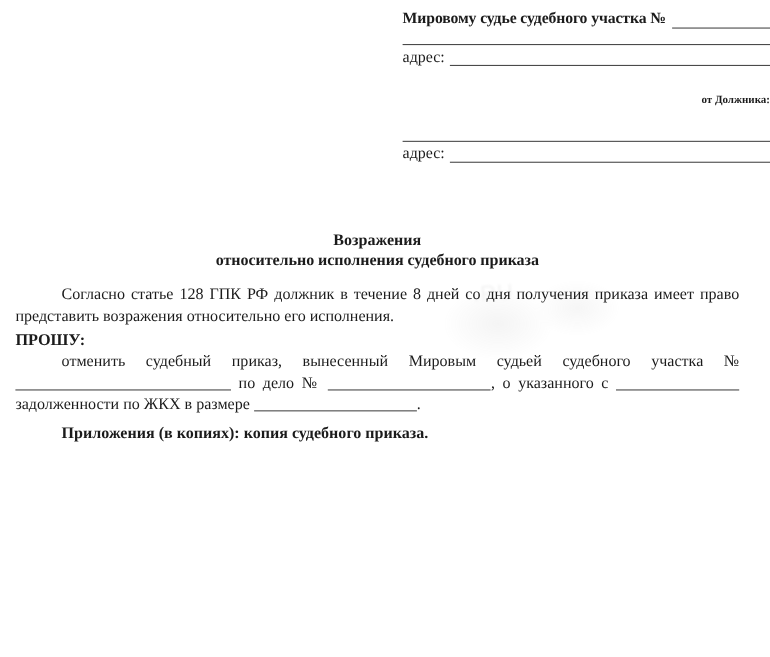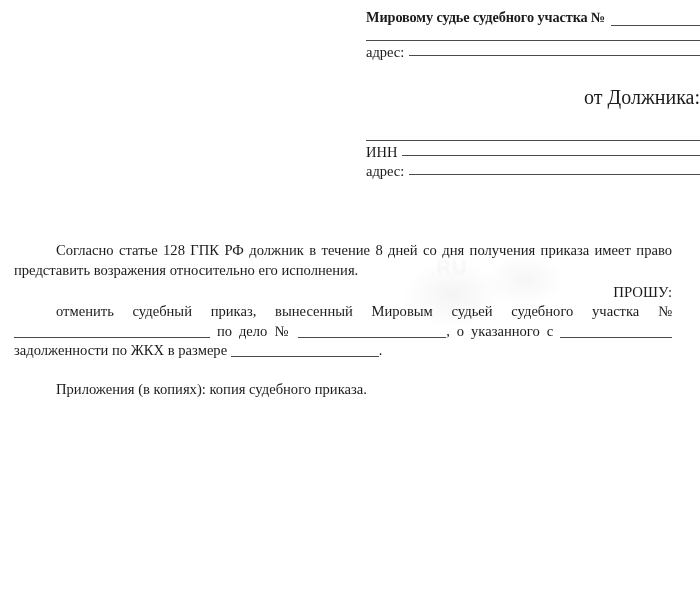--- a/index.html
+++ b/index.html
@@ -68,35 +68,35 @@
     font-size: 14.5px;
     line-height: 17px;
     white-space: nowrap;
   }
   .hdr-title {
     font-weight: bold;
     font-size: 14.3px;
     letter-spacing: -0.1px;
   }
   .hdr-bold-right {
-    font-weight: normal;
-    font-size: 20px;
+    font-weight: bold;
+    font-size: 10px;
     text-align: right;
     display: block;
   }
   .rule {
     border-bottom: 1px solid #4a4a4a;
     flex: 1 1 auto;
     height: 11px;
   }
   .gap6 { width: 6px; flex: 0 0 6px; }
 
   .hdr-row {
     display: flex;
-    align-items: flex-start;
+    align-items: flex-end;
     margin-top: 3px;
   }
   .lbl {
     font-size: 14.5px;
     line-height: 16px;
     flex: 0 0 auto;
     padding-right: 5px;
   }
   .spacer-sm { height: 8px; }
   .spacer-md { height: 17px; }
@@ -132,31 +132,32 @@
     border-bottom: 1px solid #4a4a4a;
     vertical-align: -2px;
     height: 12px;
   }
   .bl-s  { width: 78px; }
   .bl-m  { width: 112px; }
   .bl-l  { width: 148px; }
   .bl-xl { width: 200px; }
 
   .proshu {
-    text-align: right;
-    font-weight: normal;
+    text-align: left;
+    font-weight: bold;
     font-size: 14.8px;
     margin-top: 2px;
     line-height: 20px;
   }
 
   .attach {
-    margin-top: 19px;
+    margin-top: 6px;
     font-size: 14.6px;
     padding-left: 42px;
+    font-weight: bold;
   }
 </style>
 </head>
 <body>
 
 <div class="page">
 
   <div class="watermark">
     <span class="wm-text">.RU</span>
   </div>
@@ -185,37 +186,35 @@
       <div>
         <span class="hdr-bold-right">от Должника:</span>
       </div>
 
       <div class="spacer-md"></div>
 
       <div class="hdr-row">
         <span class="rule"></span>
       </div>
 
-      <div class="hdr-row">
-        <span class="lbl">ИНН</span>
-        <span class="rule"></span>
-      </div>
 
       <div class="hdr-row">
         <span class="lbl">адрес:</span>
         <span class="rule"></span>
       </div>
 
       <div class="spacer-lg"></div>
       <div class="spacer-sm"></div>
 
 
     </div>
 
     <div class="doc-title">
+      <div class="t1">Возражения</div>
+      <div class="t2">относительно исполнения судебного приказа</div>
     </div>
 
     <div class="body">
 
 
       <p class="para" style="text-indent:42px;">
         <span>Согласно статье 128 ГПК РФ должник в течение 8 дней со дня получения приказа имеет право представить возражения относительно его исполнения.</span>
       </p>
 
 

